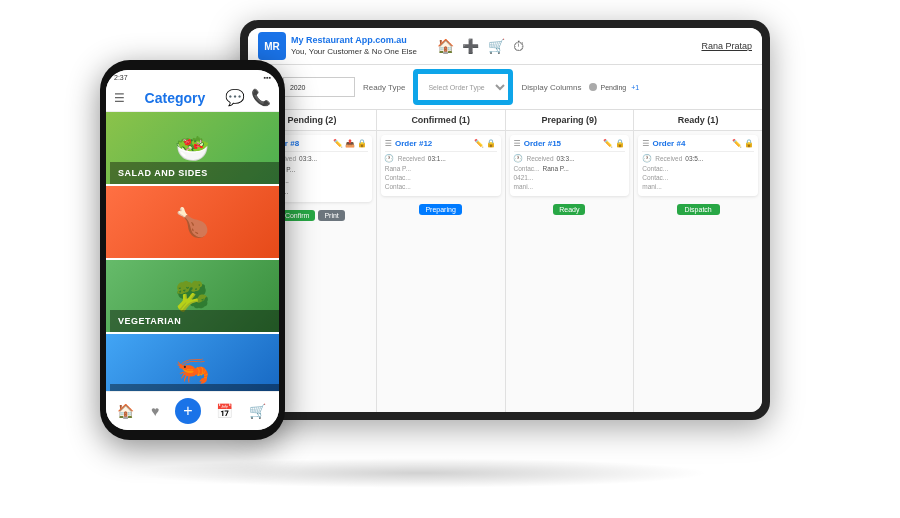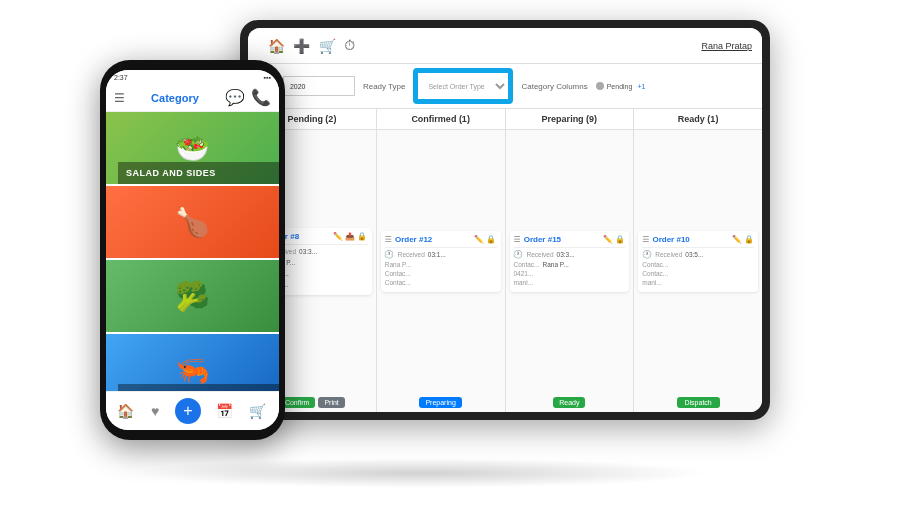--- a/index.html
+++ b/index.html
@@ -168,21 +168,20 @@
       flex: 1;
       overflow: hidden;
     }
 
     .order-col {
       flex: 1;
       border-right: 1px solid #e0e0e0;
       display: flex;
       flex-direction: column;
       background: #fafafa;
-      justify-content: space-between;
     }
 
     .order-col:last-child {
       border-right: none;
     }
 
     .col-header {
       background: #fff;
       padding: 5px 6px;
       font-size: 9px;
@@ -304,21 +303,21 @@
       padding: 4px 8px;
       border-bottom: 1px solid #eee;
     }
 
     .phone-header-icon {
       font-size: 12px;
       color: #666;
     }
 
     .phone-title {
-      font-size: 11px;
+      font-size: 14px;
       font-weight: bold;
       color: #1a73e8;
     }
 
     .phone-header-icons {
       display: flex;
       gap: 6px;
     }
 
     
@@ -346,21 +345,21 @@
     }
 
     .category-bg-salad { background: linear-gradient(135deg, #8bc34a, #4caf50); }
     .category-bg-entrees { background: linear-gradient(135deg, #ff7043, #e64a19); }
     .category-bg-vegetarian { background: linear-gradient(135deg, #66bb6a, #388e3c); }
     .category-bg-seafood { background: linear-gradient(135deg, #42a5f5, #1565c0); }
 
     .category-overlay {
       position: absolute;
       bottom: 0;
-      left: 12px;
+      left: 4px;
       right: 0;
       background: rgba(0,0,0,0.4);
       padding: 6px 8px;
     }
 
     .category-name {
       color: #fff;
       font-size: 9px;
       font-weight: bold;
       letter-spacing: 0.5px;
@@ -421,37 +420,44 @@
 <body>
 
 <div class="scene">
 
   <div class="device-shadow"></div>
 
   <div class="tablet">
     <div class="tablet-screen">
 
       <div class="tablet-header">
+        <div class="tablet-logo">
+          <div class="tablet-logo-box">MR</div>
+          <div class="tablet-logo-text">
+            <div class="brand">My Restaurant App.com.au</div>
+            <div>You, Your Customer &amp; No One Else</div>
+          </div>
+        </div>
         <div class="tablet-nav-icons">
           <span>🏠</span>
           <span>➕</span>
           <span>🛒</span>
           <span>⏱</span>
         </div>
         <div class="tablet-user">Rana Pratap</div>
       </div>
 
       <div class="tablet-filter">
         <span class="filter-label">Date</span>
         <input class="filter-input" readonly="" value="2020" style="">
         <span class="filter-label">Ready Type</span>
         <select class="filter-select">
           <option>Select Order Type</option>
         </select>
-        <span class="filter-label">Category Columns</span>
+        <span class="filter-label">Display Columns</span>
         <span class="filter-pending">
           <span class="dot"></span>
           <span>Pending</span>
           <span style="color:#1a73e8;font-size:7px;margin-left:2px;">+1</span>
         </span>
       </div>
 
       <div class="tablet-columns">
 
         <div class="order-col">
@@ -562,21 +568,21 @@
           </div>
         </div>
 
         <div class="order-col">
           <div class="col-header">Ready (1)</div>
           <div class="order-card">
             <div class="order-card-header">
               <div class="col-icons-row">
                 <span class="list-icon">☰</span>
               </div>
-              <span class="order-number">Order #10</span>
+              <span class="order-number">Order #4</span>
               <div class="order-icons">
                 <span>✏️</span>
                 <span>🔒</span>
               </div>
             </div>
             <hr class="order-divider">
             <div class="order-row">
               <span class="icon">🕐</span>
               <span class="label">Received</span>
               <span class="value">03:5...</span>
@@ -625,20 +631,23 @@
             <div class="category-name">SALAD AND SIDES</div>
           </div>
         </div>
 
         <div class="category-item">
           <div class="category-bg category-bg-entrees">🍗</div>
         </div>
 
         <div class="category-item">
           <div class="category-bg category-bg-vegetarian">🥦</div>
+          <div class="category-overlay">
+            <div class="category-name">VEGETARIAN</div>
+          </div>
         </div>
 
         <div class="category-item">
           <div class="category-bg category-bg-seafood">🦐</div>
           <div class="category-overlay">
             <div class="category-name">SEAFOOD</div>
           </div>
         </div>
 
       </div>

